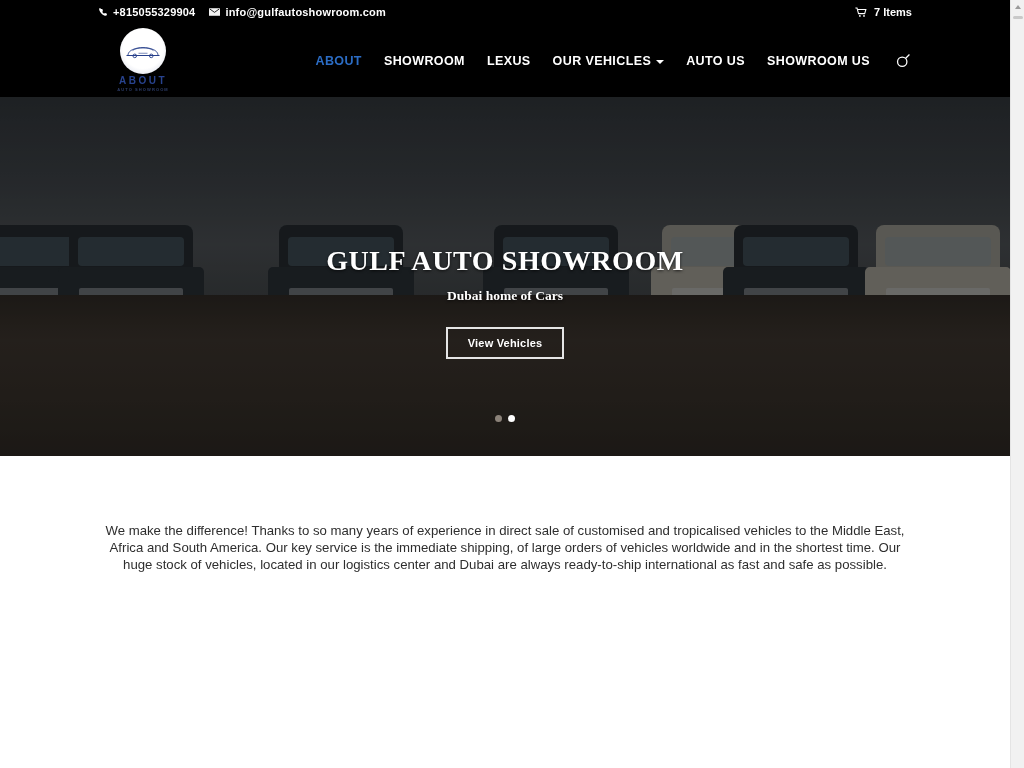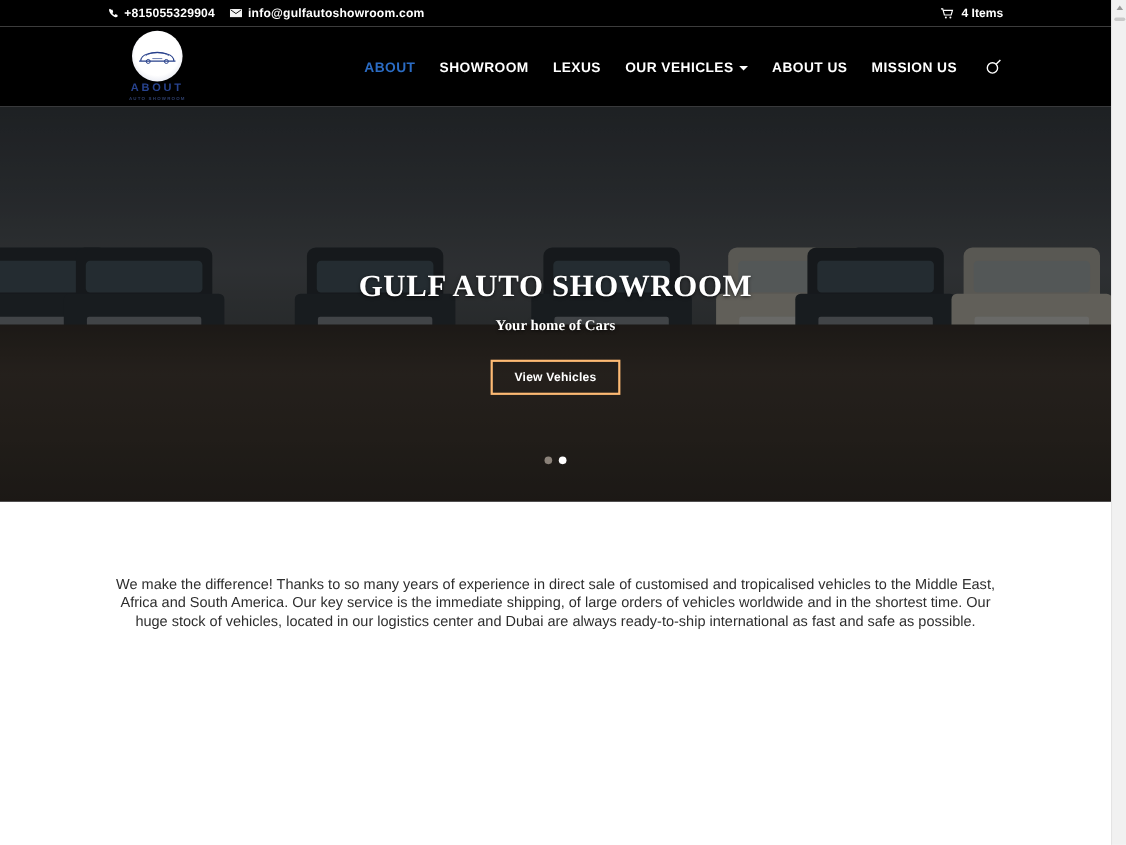--- a/index.html
+++ b/index.html
@@ -176,21 +176,21 @@
   .hero-sub {
     margin-top: 11px;
     color: #ffffff;
     font-family: "Liberation Serif", serif;
     font-size: 13.5px;
     font-weight: bold;
     text-shadow: 0 1px 3px rgba(0,0,0,.7);
   }
   .hero-btn {
     margin-top: 23px;
-    border: 2px solid #fdba74;
+    border: 2px solid #e5e5e5;
     background: transparent;
     color: #ffffff;
     font-size: 11px;
     font-weight: bold;
     letter-spacing: 0.2px;
     padding: 8px 20px;
     cursor: pointer;
     font-family: "Liberation Sans", sans-serif;
   }
   .hero-dots {
@@ -317,21 +317,21 @@
       </div>
     </div>
     <div class="topbar-right">
       <span class="tb-icon">
         <svg width="12" height="11" viewBox="0 0 16 14" fill="none" stroke="#ffffff" stroke-width="1.4">
           <path d="M0.5 1h2.2l2 7.5h8.2l1.6-5.5H4"></path>
           <circle cx="6.5" cy="11.6" r="1.2" fill="#ffffff" stroke="none"></circle>
           <circle cx="12" cy="11.6" r="1.2" fill="#ffffff" stroke="none"></circle>
         </svg>
       </span>
-      <span class="cart-text">4 Items</span>
+      <span class="cart-text">7 Items</span>
     </div>
   </div>
 
   <div class="header">
     <div class="logo">
       <div class="logo-badge">
         <svg width="36" height="20" viewBox="0 0 48 26" fill="none" stroke="#27408b" stroke-width="1.3">
           <path d="M4 19c0-4 3-7 8-8.5C15 9.3 19 8.5 24 8.5s9 .8 12 2C41 12 44 15 44 19"></path>
           <path d="M2 19h44" stroke-width="1.6"></path>
           <path d="M10 12.5c3-2.5 8-3.6 14-3.6s11 1.1 14 3.6" stroke-width=".9"></path>
@@ -352,24 +352,24 @@
         <span>SHOWROOM</span>
       </div>
       <div class="nav-item">
         <span>LEXUS</span>
       </div>
       <div class="nav-item">
         <span>OUR VEHICLES</span>
         <span class="chev"></span>
       </div>
       <div class="nav-item">
-        <span>ABOUT US</span>
+        <span>AUTO US</span>
       </div>
       <div class="nav-item">
-        <span>MISSION US</span>
+        <span>SHOWROOM US</span>
       </div>
       <div class="search-btn">
         <svg width="17" height="17" viewBox="0 0 20 20" fill="none" stroke="#ffffff" stroke-width="1.5">
           <circle cx="8.5" cy="11.5" r="5.5"></circle>
           <path d="M12.6 7.4L17 3"></path>
         </svg>
       </div>
     </nav>
   </div>
 
@@ -424,21 +424,21 @@
           <div class="body"></div>
           <div class="grille"></div>
           <div class="bumper"></div>
         </div>
     </div>
     <div class="hero-ground"></div>
     <div class="hero-overlay"></div>
 
     <div class="hero-content">
       <div class="hero-title">GULF AUTO SHOWROOM</div>
-      <div class="hero-sub">Your home of Cars</div>
+      <div class="hero-sub">Dubai home of Cars</div>
       <button class="hero-btn">View Vehicles</button>
     </div>
 
     <div class="hero-dots">
       <span class="dot inactive"></span>
       <span class="dot active"></span>
     </div>
   </div>
 
   <div class="content">

